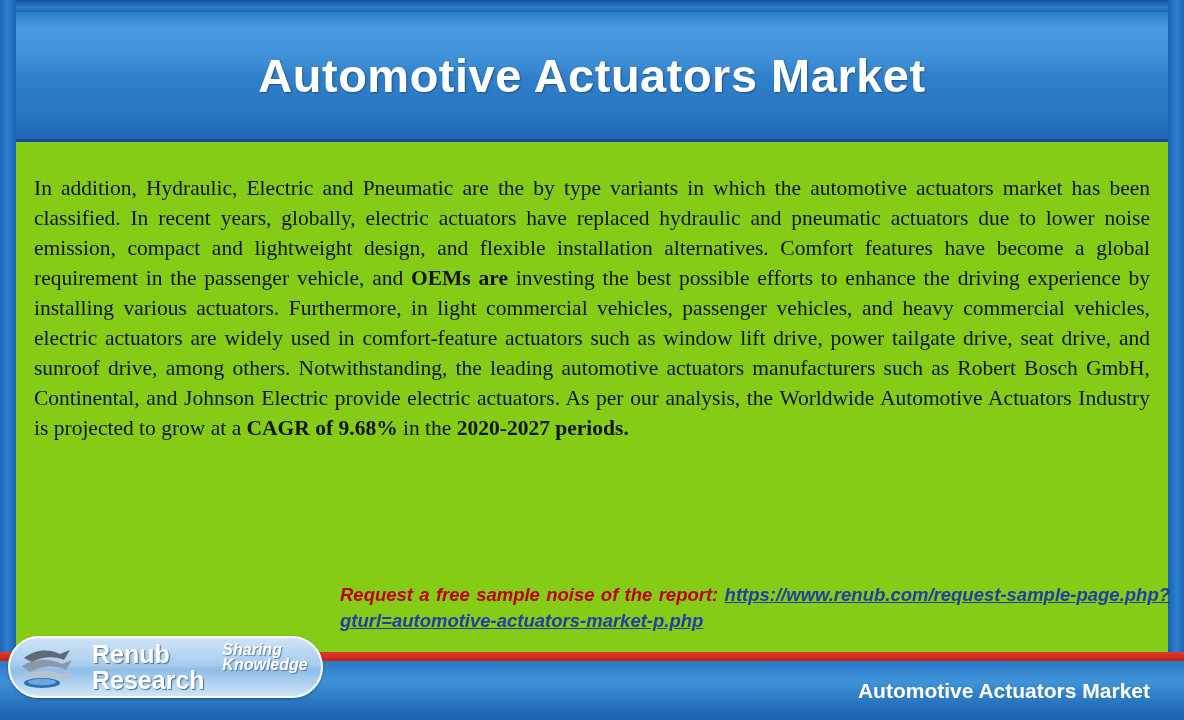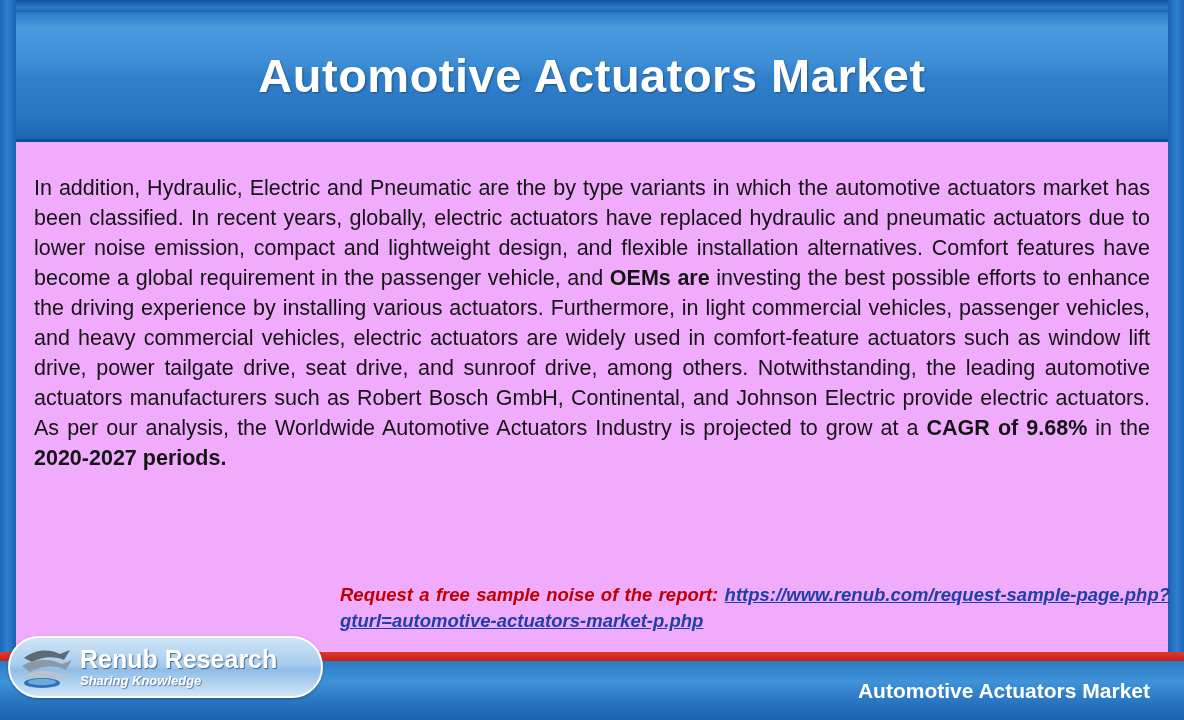--- a/index.html
+++ b/index.html
@@ -7,21 +7,21 @@
     padding: 0;
     background: #000;
   }
   body {
     font-family: "Liberation Sans", sans-serif;
   }
   .slide {
     position: relative;
     width: 1184px;
     height: 720px;
-    background: #f0abfc;
+    background: #84cc16;
     overflow: hidden;
     box-sizing: border-box;
   }
 
   
   .frame-left {
     position: absolute;
     left: 0; top: 0;
     width: 16px; height: 720px;
     background: linear-gradient(to right, #1d66b5 0%, #2f7fd0 45%, #1b62b0 100%);
@@ -63,20 +63,21 @@
   }
 
   
   .body-area {
     position: absolute;
     left: 16px; top: 145px;
     width: 1152px;
     height: 495px;
     box-sizing: border-box;
     padding: 28px 18px 0 18px;
+    font-family: Liberation Serif, serif;
   }
   .paragraph {
     font-size: 21.5px;
     line-height: 30px;
     color: #141414;
     text-align: justify;
     text-justify: inter-word;
     margin: 0;
   }
   .paragraph b { font-weight: bold; }
@@ -144,34 +145,33 @@
   }
   .logo-mark {
     width: 62px;
     height: 50px;
     flex: 0 0 62px;
     position: relative;
   }
   .logo-mark svg { display: block; }
   .logo-words {
     display: flex;
-    flex-direction: column;
     justify-content: center;
-    margin-left: 0;
+    margin-left: 12px;
   }
   .logo-name {
     color: #ffffff;
     font-size: 25px;
     font-weight: bold;
     line-height: 26px;
     text-shadow: 1px 1px 1px rgba(40,70,110,0.75);
   }
   .logo-tag {
     color: #ffffff;
-    font-size: 13px;
+    font-size: 16px;
     font-weight: bold;
     font-style: italic;
     line-height: 15px;
     text-shadow: 1px 1px 1px rgba(40,70,110,0.6);
     margin-top: 1px;
   }
 </style>
 </head>
 <body>
 

